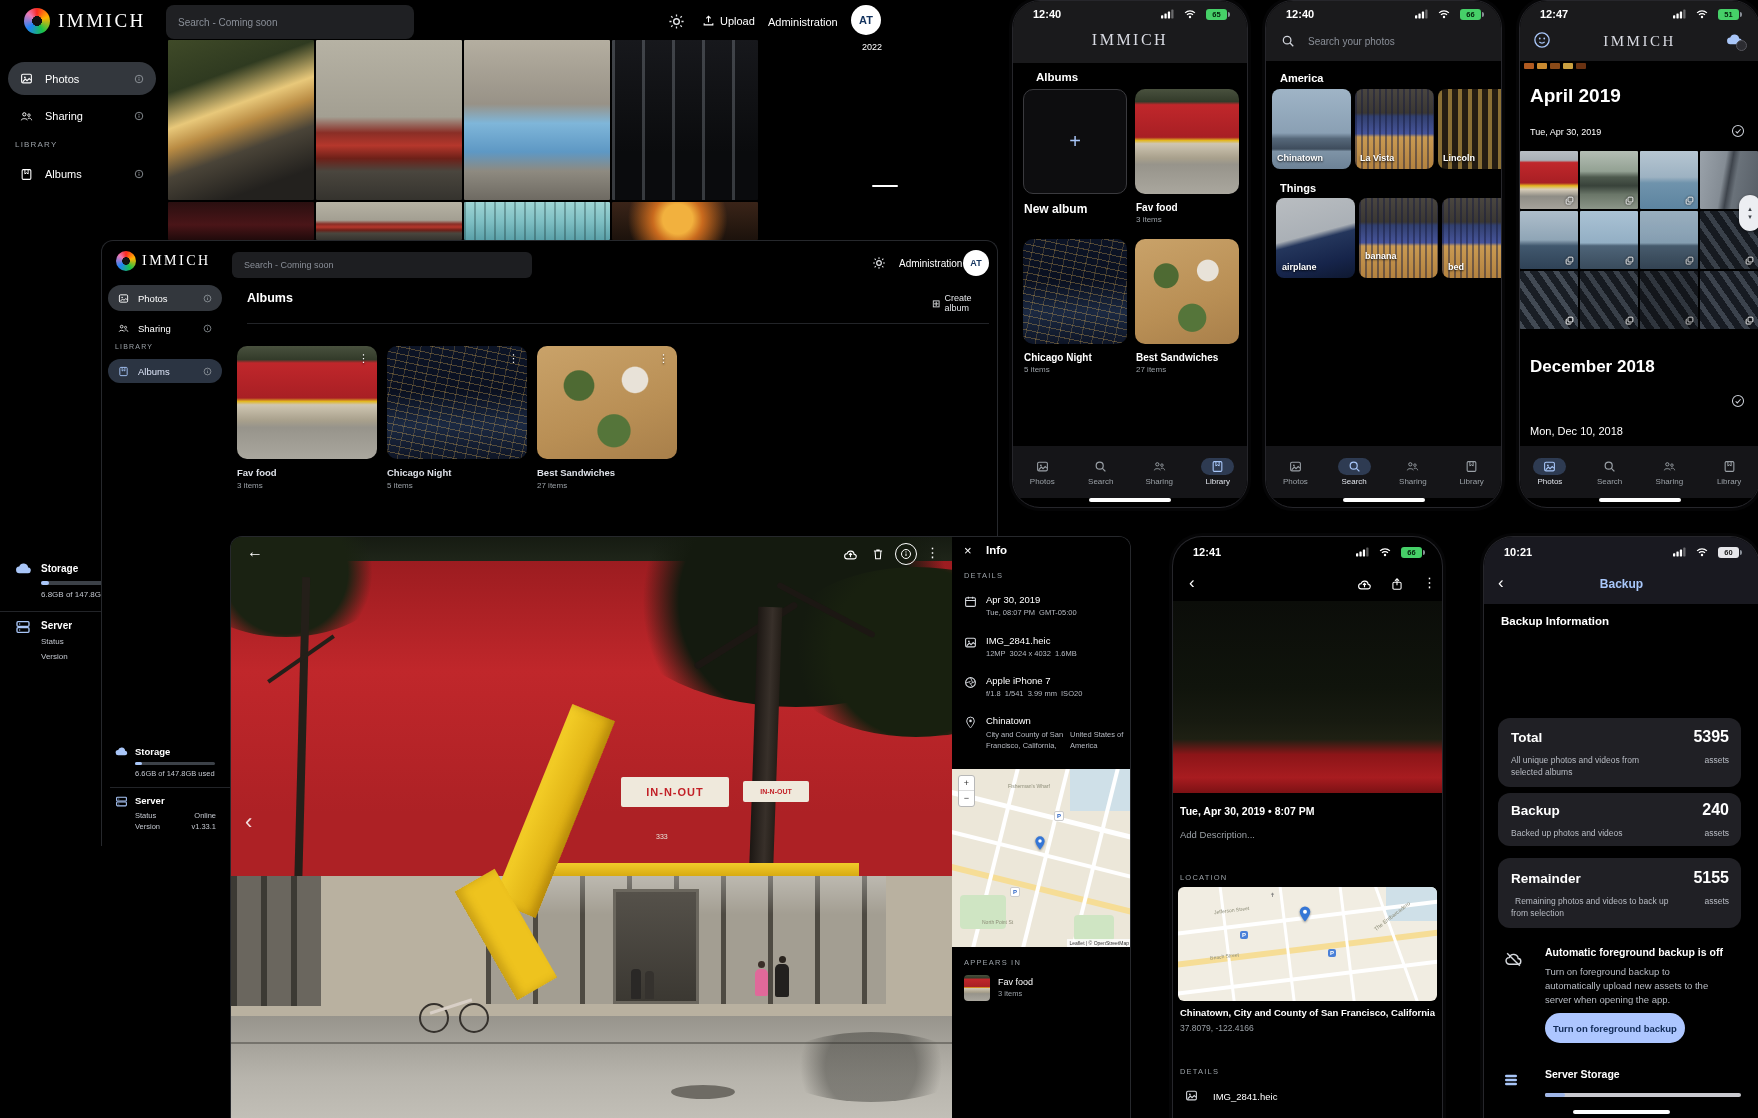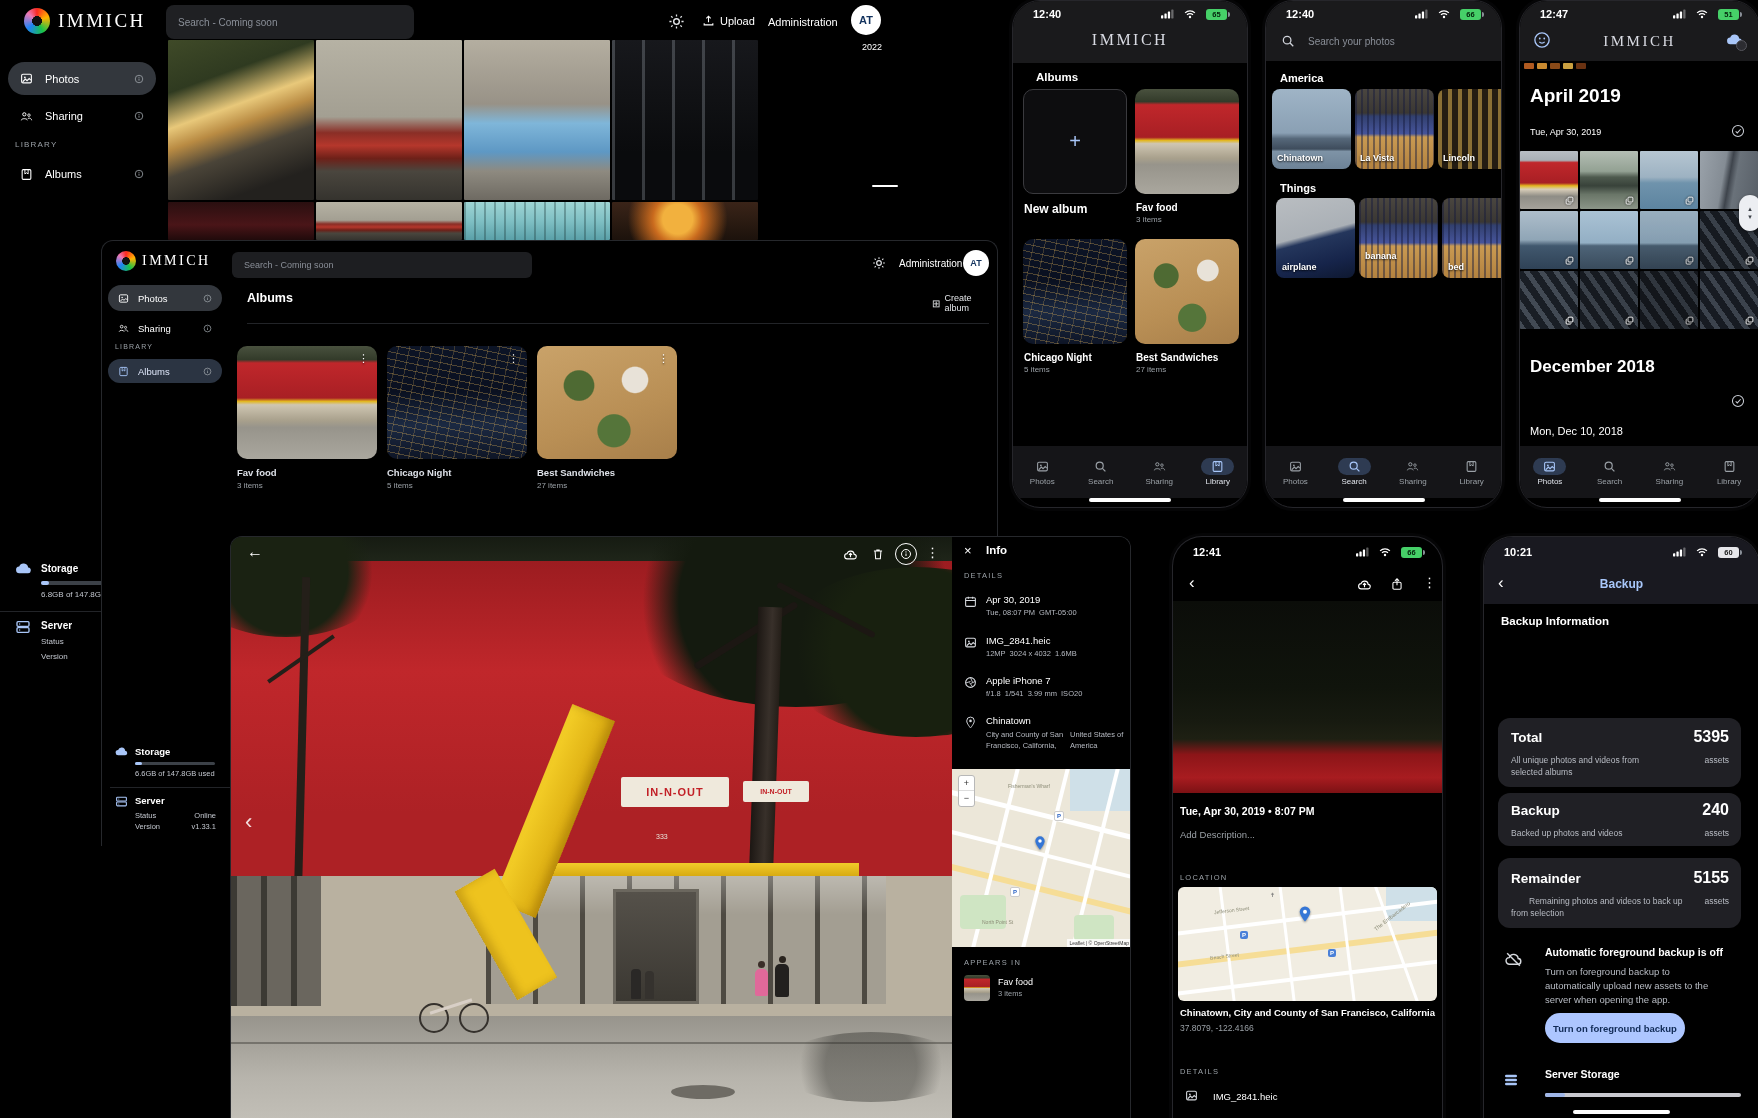--- a/index.html
+++ b/index.html
@@ -833,21 +833,21 @@
   <div class="statcard" style="left:14px;top:256px;width:243px;height:53px;">
     <span class="ab b" style="left:13px;top:10px;font-size:13.5px;">Backup</span>
     <span class="ab b" style="right:12px;top:8px;font-size:16px;">240</span>
     <span class="ab" style="left:13px;top:35px;font-size:8.5px;color:#b8bcc4;">Backed up photos and videos</span>
     <span class="ab" style="right:12px;top:35px;font-size:8.5px;color:#b8bcc4;">assets</span>
   </div>
 
   <div class="statcard" style="left:14px;top:321px;width:243px;height:70px;">
     <span class="ab b" style="left:13px;top:13px;font-size:13.5px;">Remainder</span>
     <span class="ab b" style="right:12px;top:11px;font-size:16px;">5155</span>
-    <span class="ab" style="left:31px;top:38px;font-size:8.5px;color:#b8bcc4;">Remaining photos and videos to back up</span>
+    <span class="ab" style="left:17px;top:38px;font-size:8.5px;color:#b8bcc4;">Remaining photos and videos to back up</span>
     <span class="ab" style="left:13px;top:50px;font-size:8.5px;color:#b8bcc4;">from selection</span>
     <span class="ab" style="right:12px;top:38px;font-size:8.5px;color:#b8bcc4;">assets</span>
   </div>
 
   <svg class="ab" width="19" height="19" style="left:20px;top:413px;color:#d6d9de;">
       <use href="#i-cloud-off"></use>
     </svg>
   <span class="ab b" style="left:61px;top:409px;font-size:10.5px;">Automatic foreground backup is off</span>
   <span class="ab" style="left:61px;top:428px;width:172px;font-size:9.5px;color:#b8bcc4;line-height:1.45;">Turn on foreground backup to automatically upload new assets to the server when opening the app.</span>
   <button class="pill-btn ab" style="left:61px;top:476px;width:140px;height:30px;font-size:9.5px;font-family:inherit;">Turn on foreground backup</button>

